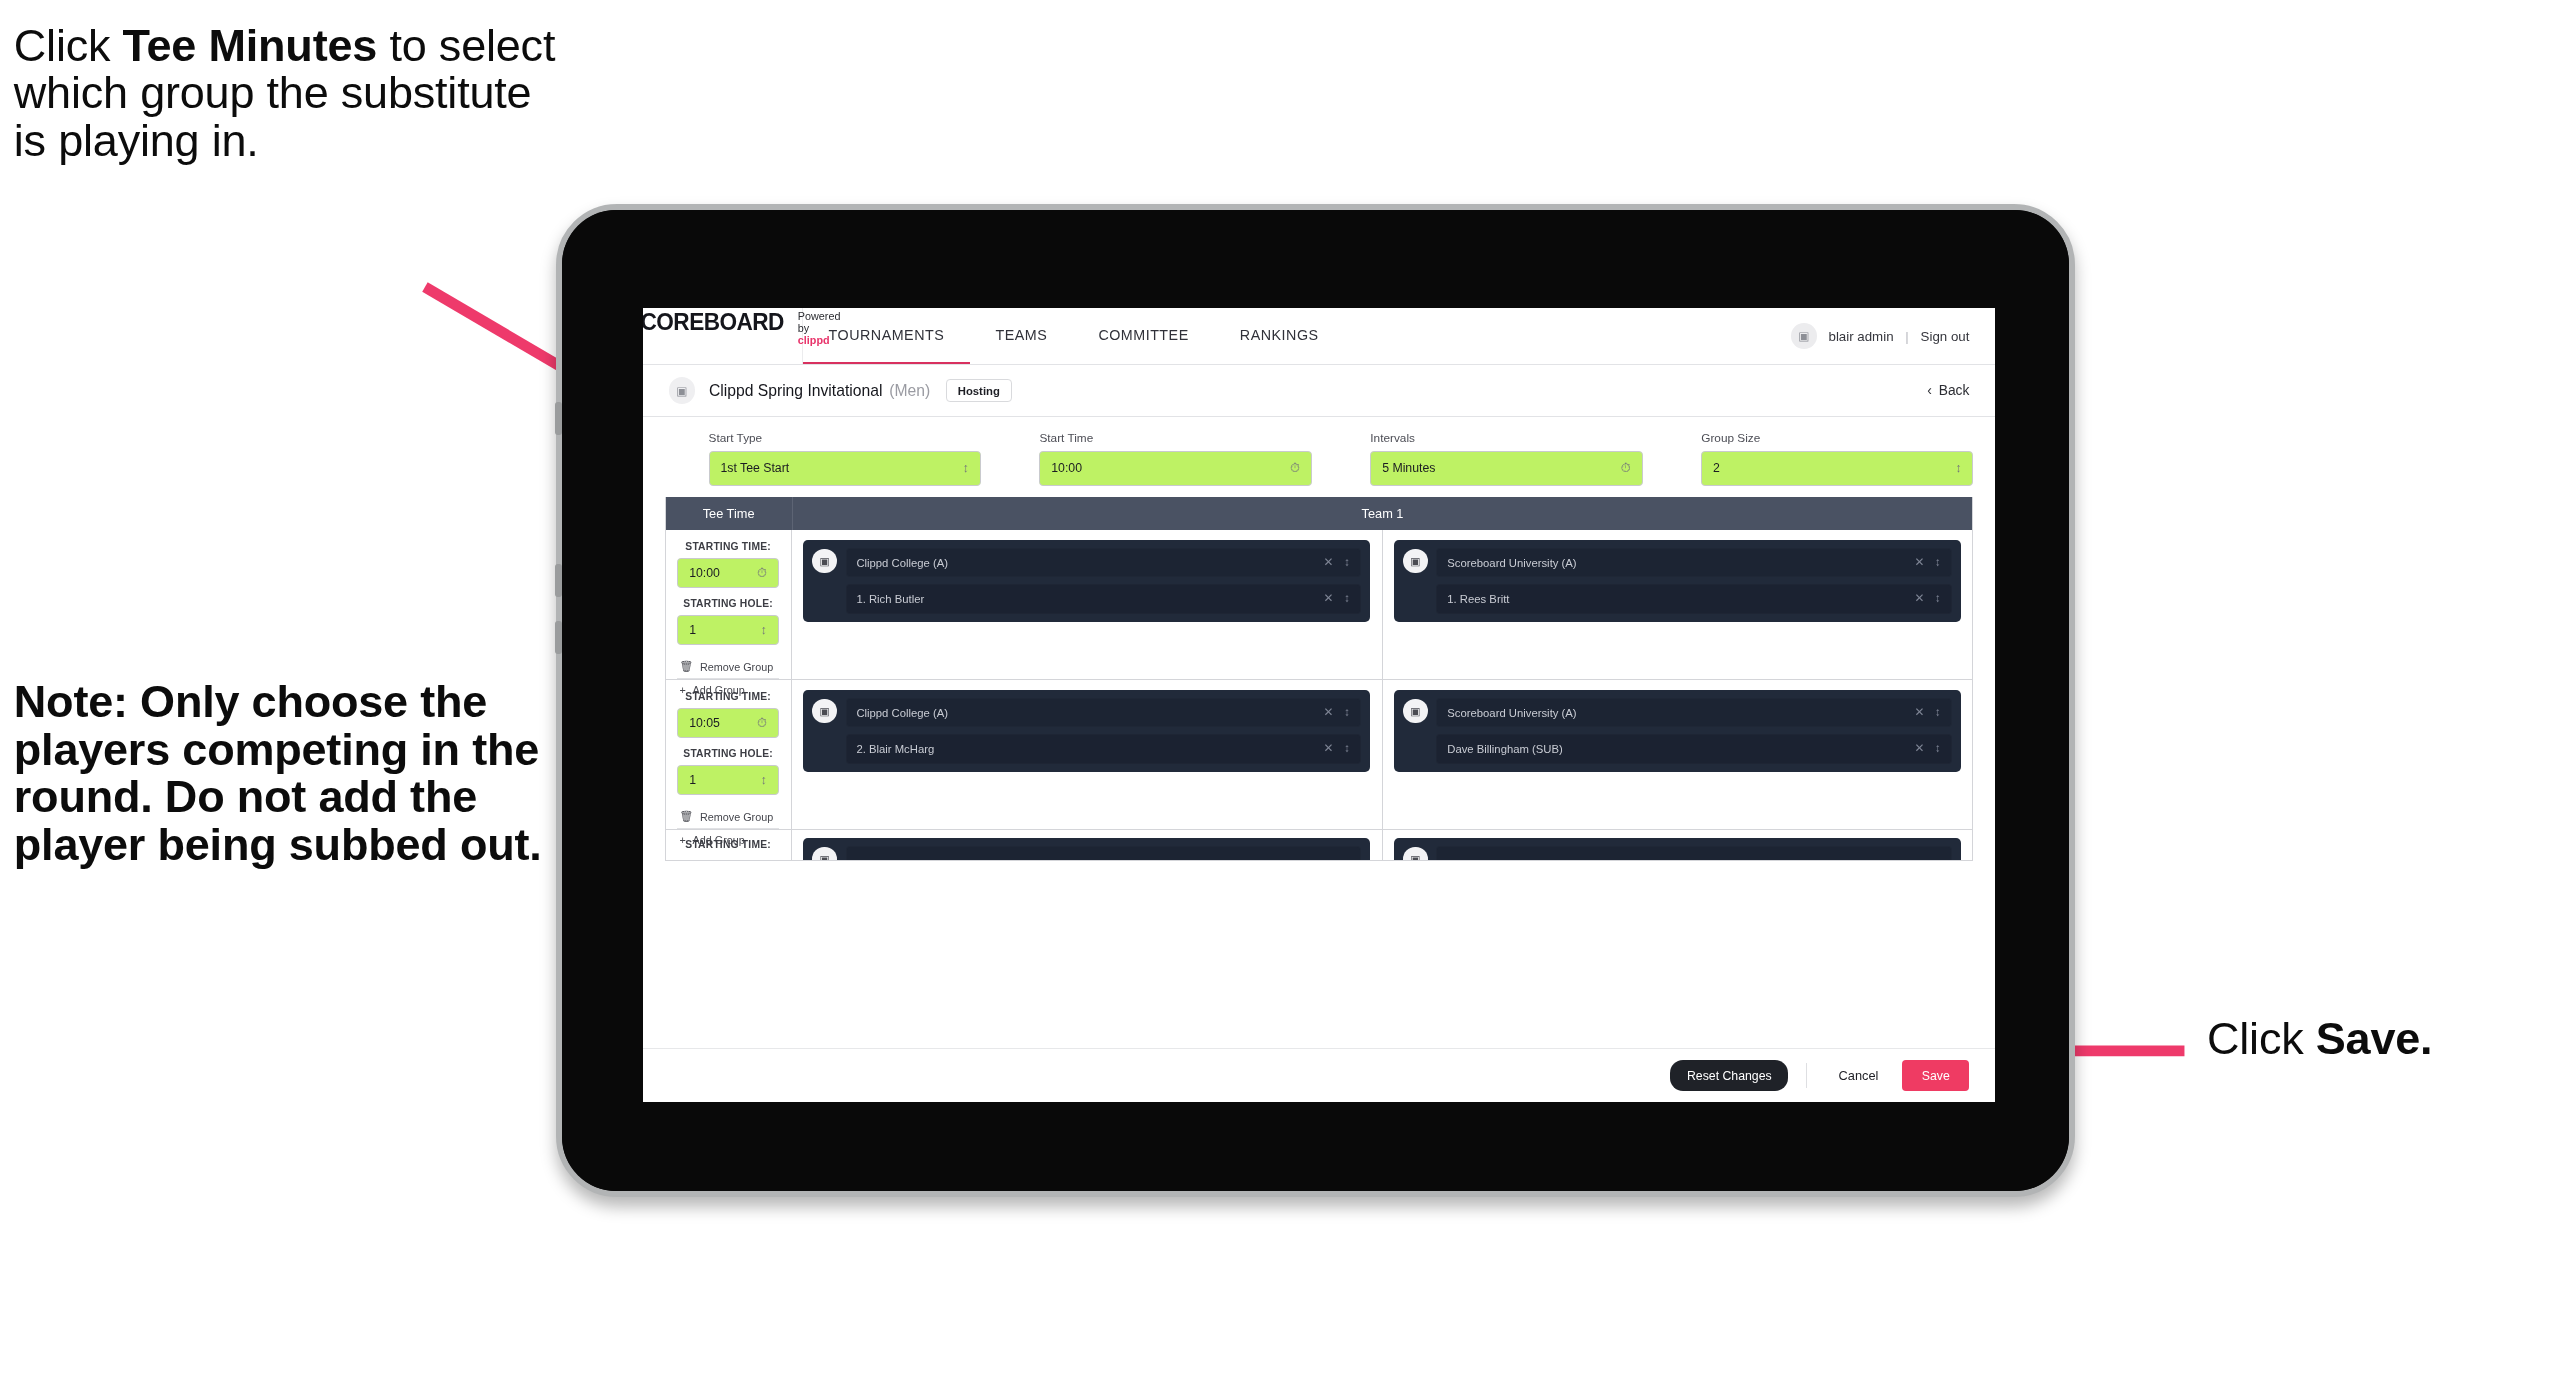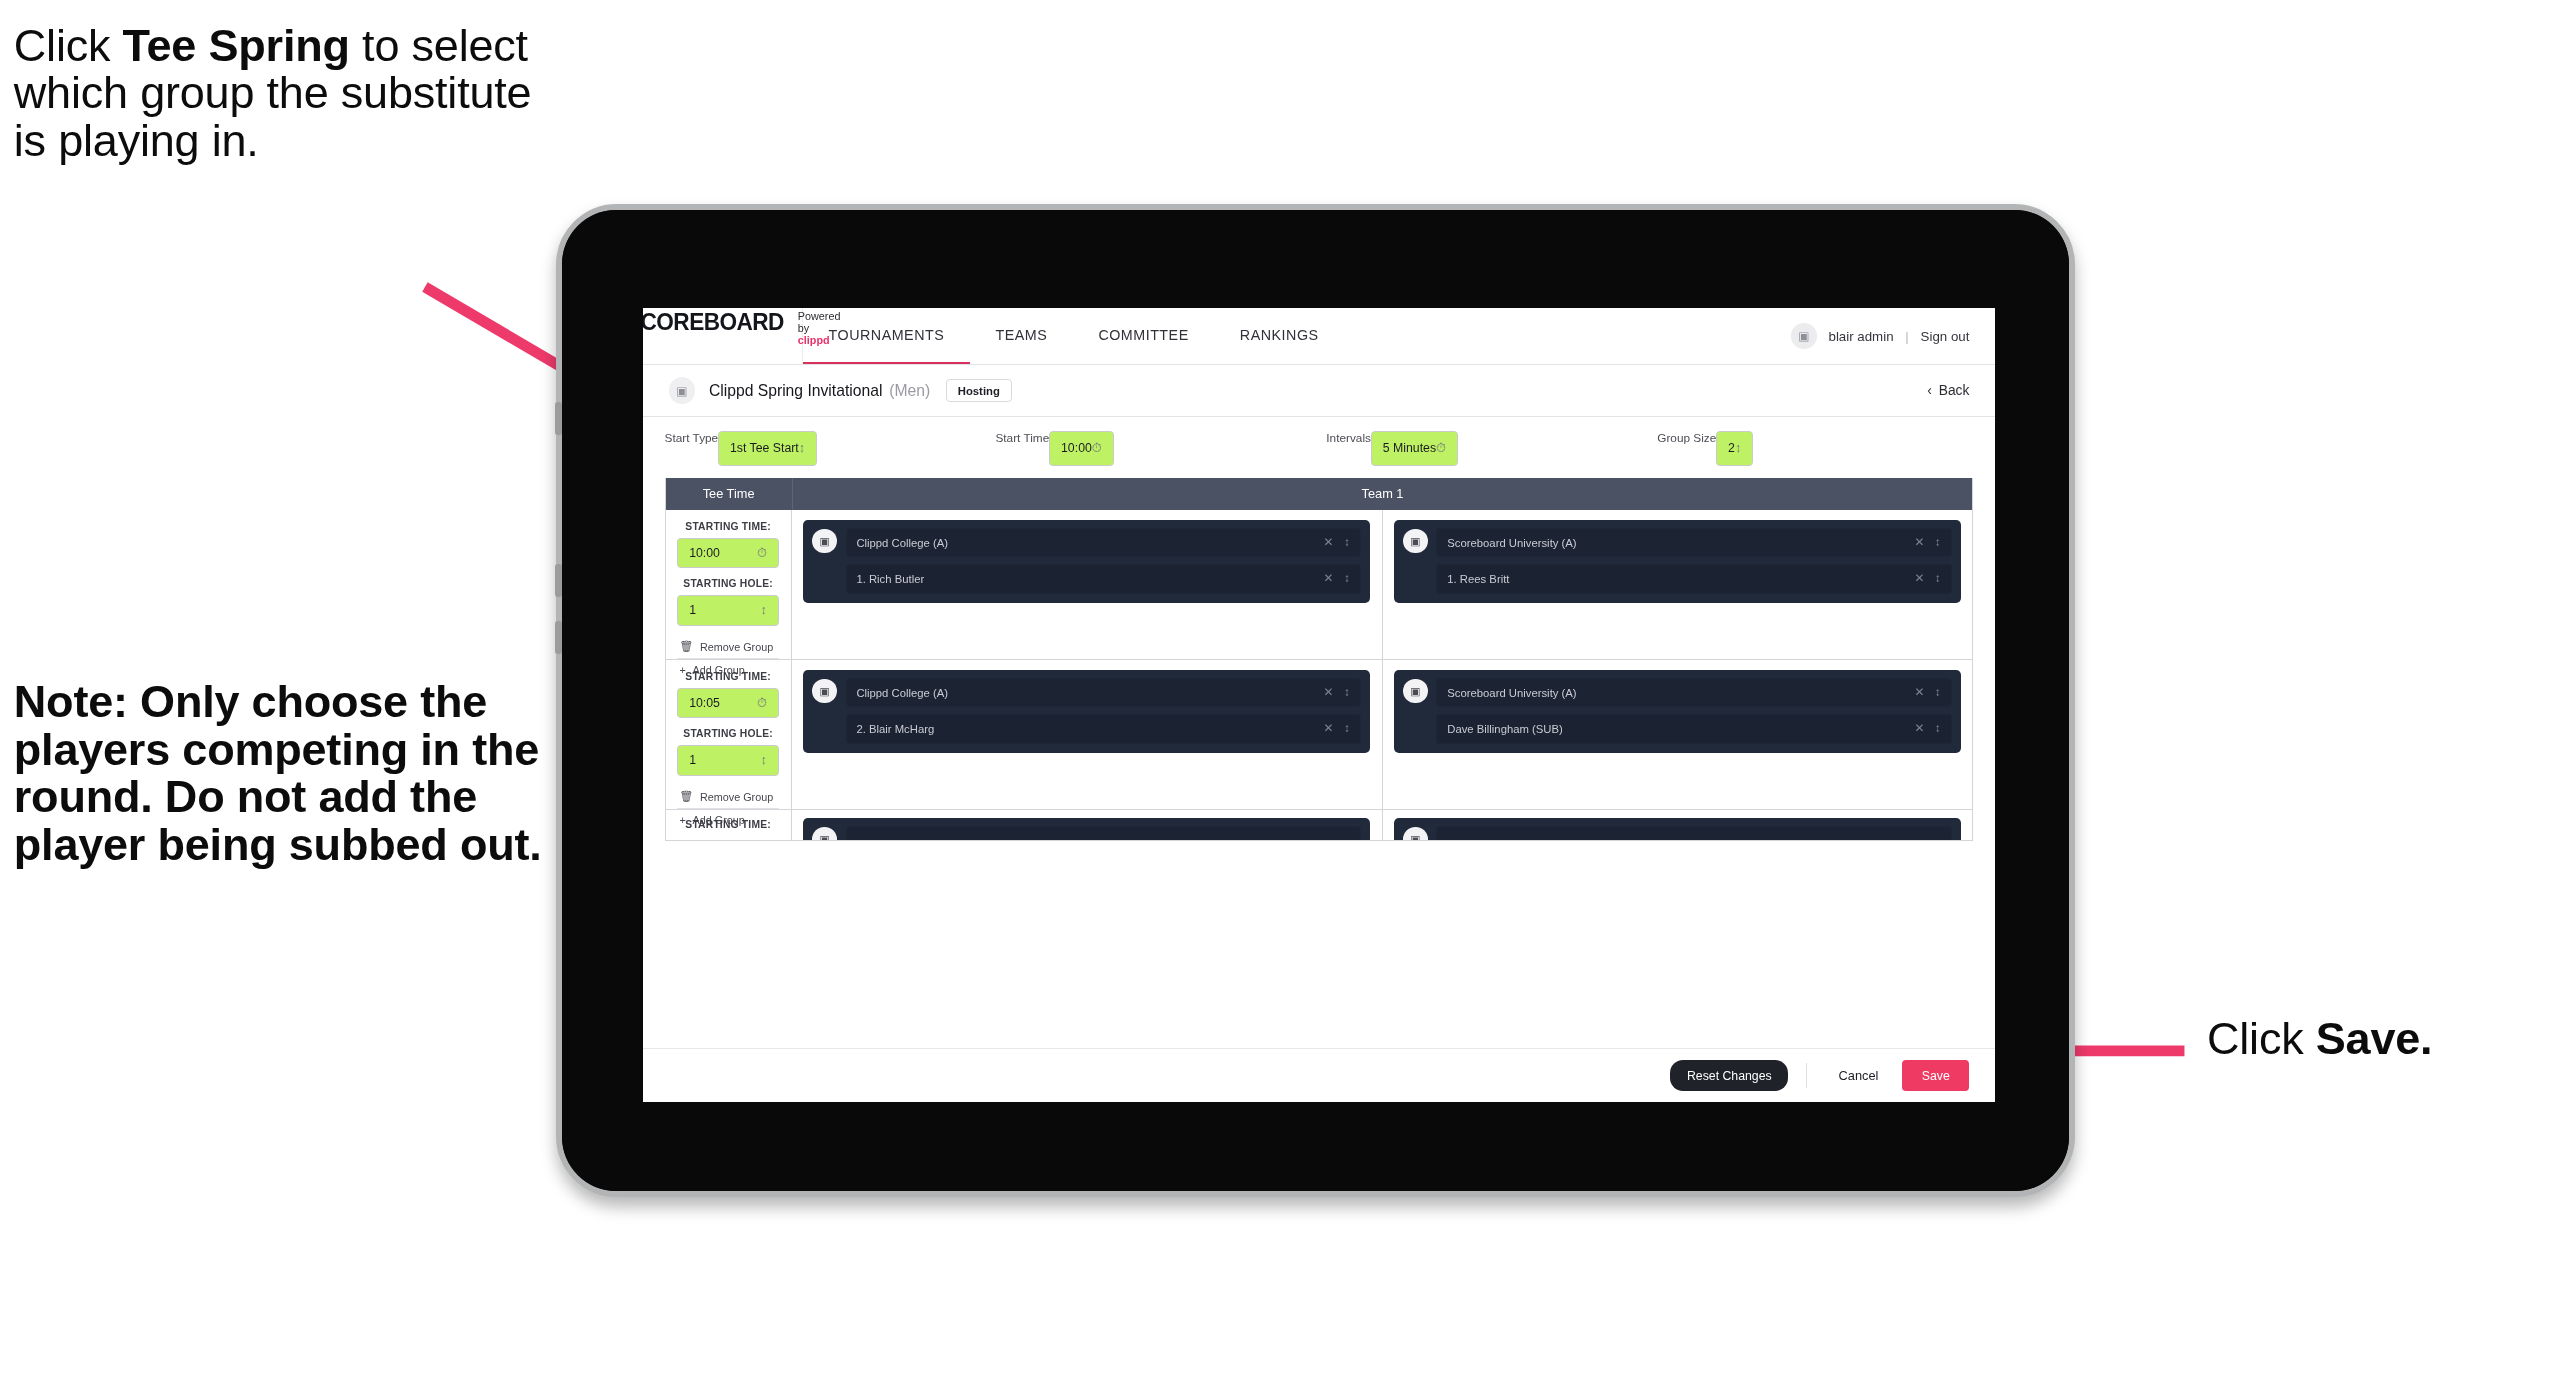--- a/index.html
+++ b/index.html
@@ -50,21 +50,21 @@
   
   #crumb{height:51px;display:flex;align-items:center;padding:0 25.6px;border-bottom:1px solid #e2e3e6;background:#fff;}
   #crumb .ic{width:26.5px;height:26.5px;border-radius:50%;background:#efeff1;display:flex;align-items:center;justify-content:center;color:#8d8f96;font-size:11.8px;margin-right:13.8px;}
   #crumb .title{font-size:15.7px;color:#15161c;}
   #crumb .sub{font-size:15.7px;color:#9a9ba2;margin-left:6.9px;}
   #crumb .chip{margin-left:15.7px;border:1px solid #d9dadd;border-radius:3.9px;padding:4.9px 10.8px;font-size:11.3px;font-weight:bold;color:#1d1e24;}
   #crumb .back{margin-left:auto;font-size:13.8px;color:#2c2d33;display:flex;align-items:center;gap:6.9px;}
 
   
   #filters{display:flex;gap:14.7px;padding:13.8px 21.6px 11.8px 21.6px;background:#fff;}
-  .field{flex:1;display:flex;flex-direction:row;}
+  .field{flex:1;display:flex;flex-direction:column;margin-left:44px;}
   .field label{font-size:11.8px;color:#4c4d55;margin-bottom:5.9px;}
   .ctl{height:33px;border:1px solid #c9cace;border-radius:3.9px;background:#bef264;display:flex;align-items:center;padding:0 10.8px;font-size:12.3px;color:#1b1c22;}
   .ctl .gl{margin-left:auto;color:#70727a;font-size:12.8px;line-height:1;}
 
   
   #tbl{margin:0 21.6px;border:1px solid #d4d5d9;border-top:none;}
   #thead{display:flex;background:#4a5263;color:#fff;font-size:12.8px;}
   #thead > div{padding:8.8px 0;text-align:center;}
   .col-tee{width:126px;flex:none;border-right:1px solid #5d6474;}
   .col-team{flex:1;border-right:5px solid #5eead4;}
@@ -90,21 +90,21 @@
   
   #footer{position:absolute;left:0;right:0;bottom:0;height:53px;background:#fff;border-top:1px solid #e7e8ea;display:flex;align-items:center;justify-content:flex-end;padding-right:25.6px;gap:0;}
   .btn-dark{background:#1f2228;color:#fff;font-size:12.3px;border-radius:13px;padding:8.8px 16.7px;}
   .vline{width:1px;height:25.6px;background:#dedfe2;margin:0 17.7px;}
   .btn-plain{font-size:12.8px;color:#1d1e24;padding:0 13.8px;}
   .btn-save{background:#ef3b63;color:#fff;font-size:12.3px;border-radius:3.9px;padding:8.8px 19.7px;margin-left:9.8px;}
 </style>
 </head>
 <body>
 
-<div class="anno" id="anno-top"><span>Click </span><b>Tee Spring</b><span> to select which group the substitute is playing in.</span></div>
+<div class="anno" id="anno-top"><span>Click </span><b>Tee Minutes</b><span> to select which group the substitute is playing in.</span></div>
 
 <div class="anno" id="anno-note">Note: Only choose the players competing in the round. Do not add the player being subbed out.</div>
 
 <div class="anno" id="anno-save"><span>Click </span><b>Save.</b></div>
 
 <svg class="arrow" id="arrow-left" style="left:0;top:0;width:2576px;height:1385px;" viewBox="0 0 2620 1409" width="2576" height="1385">
   <line x1="432" y1="292" x2="1355" y2="833" stroke="#ee3a6b" stroke-width="11"></line>
   <polygon points="1412,863 1330,843 1357,797" fill="#ee3a6b"></polygon>
 </svg>
 

